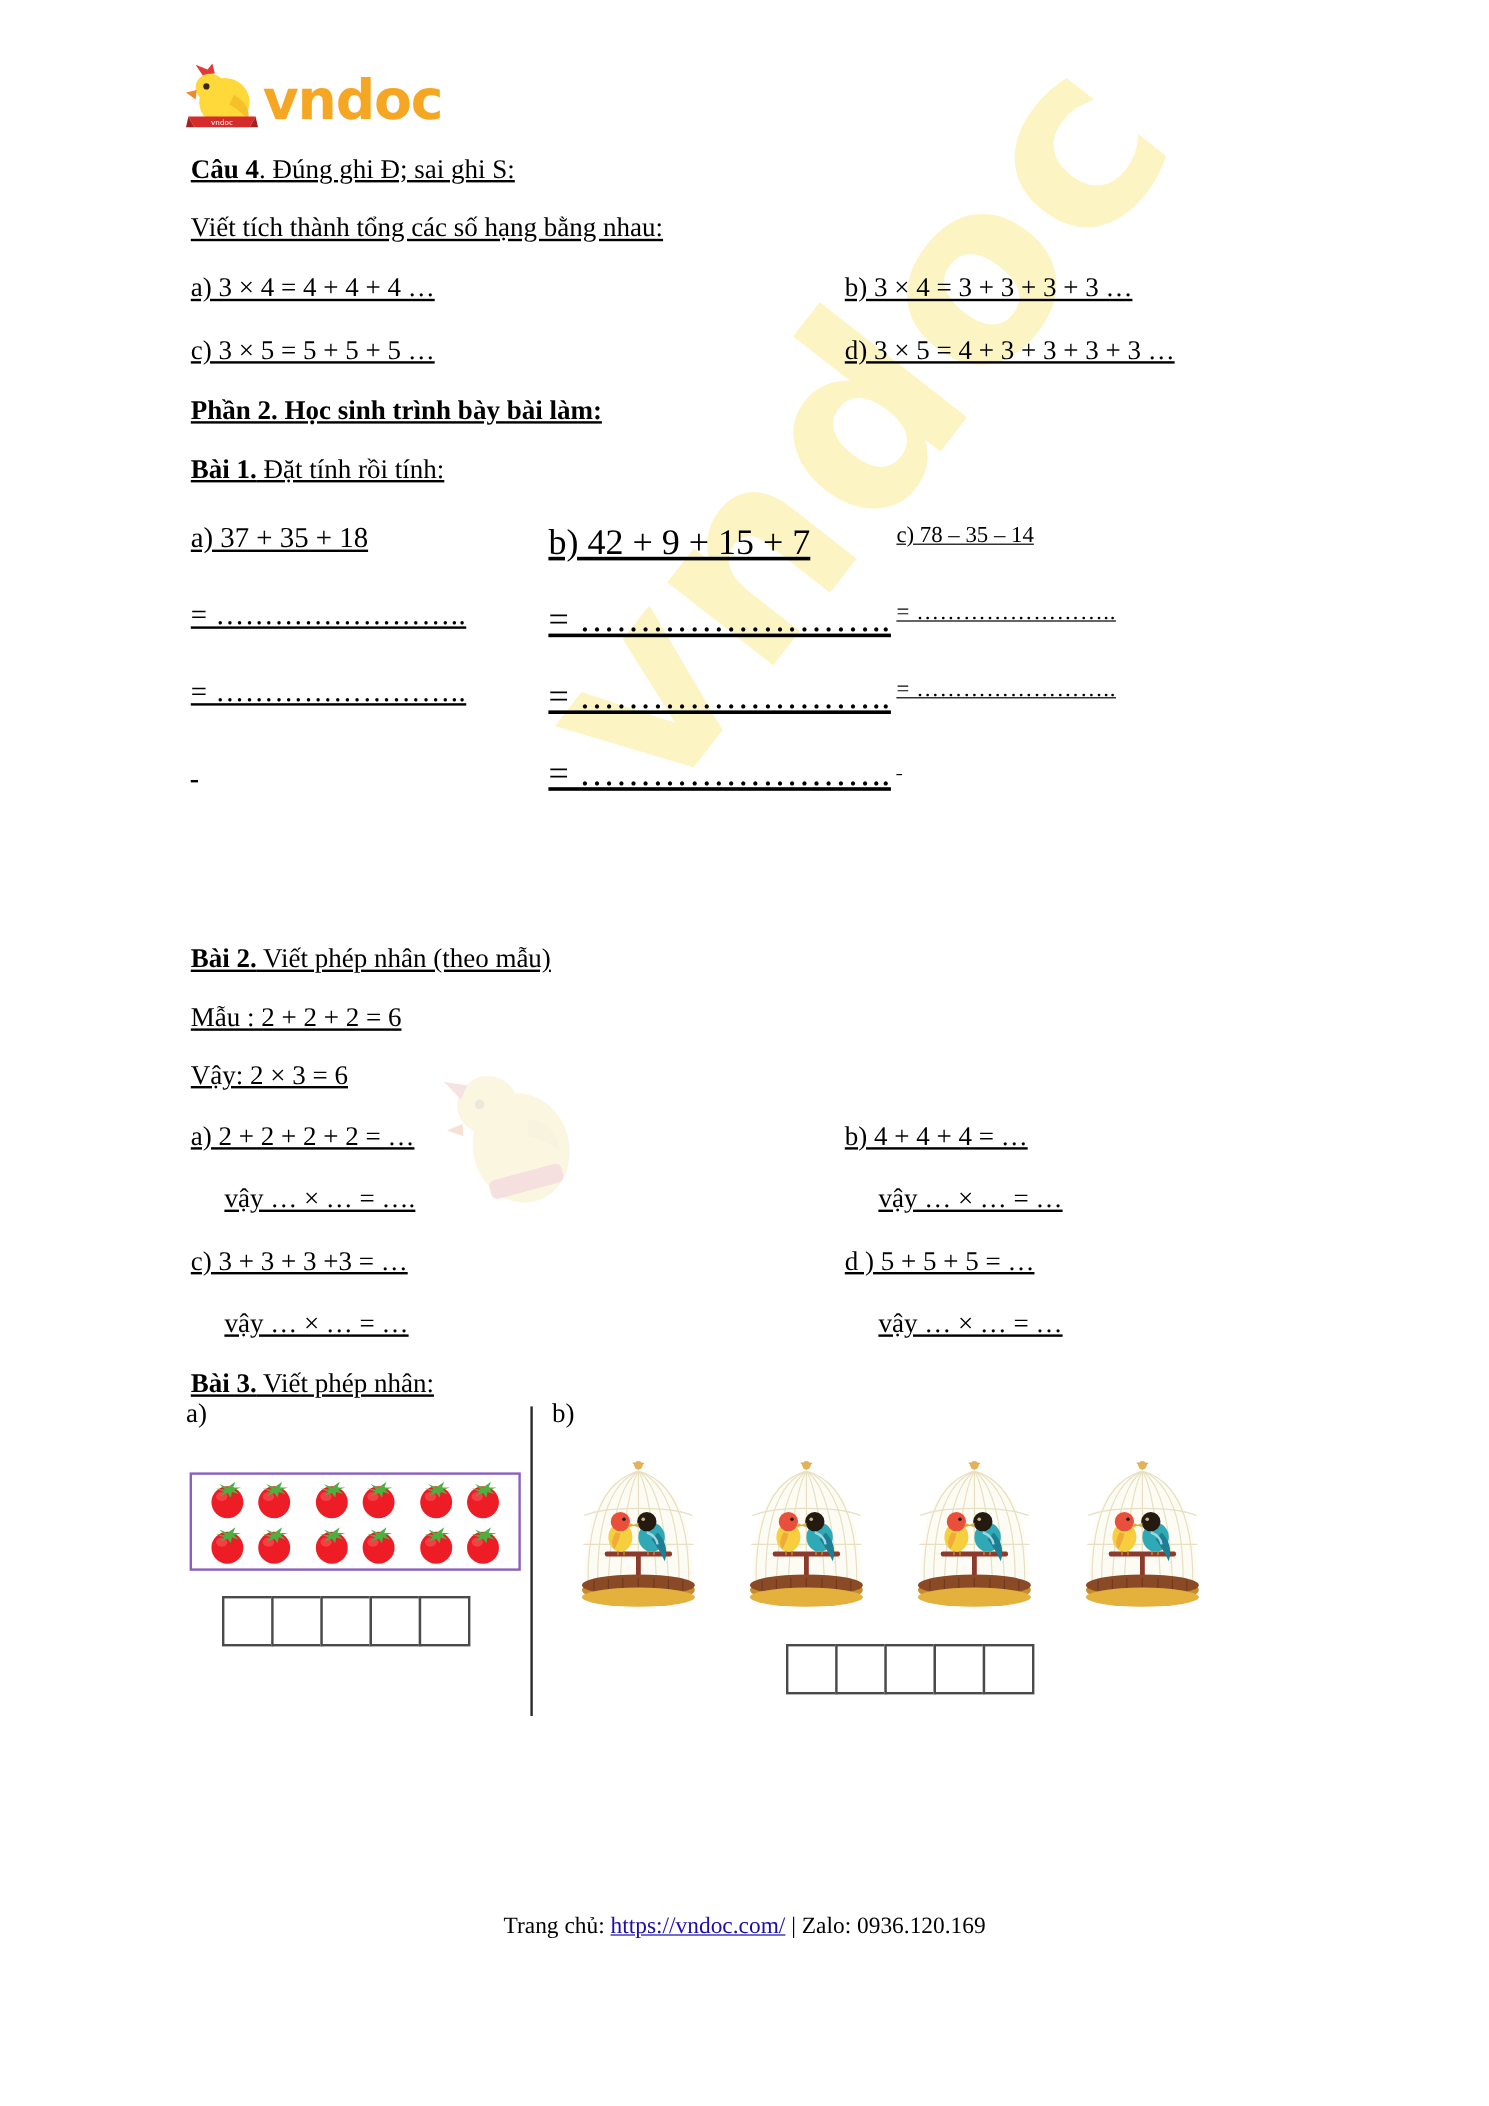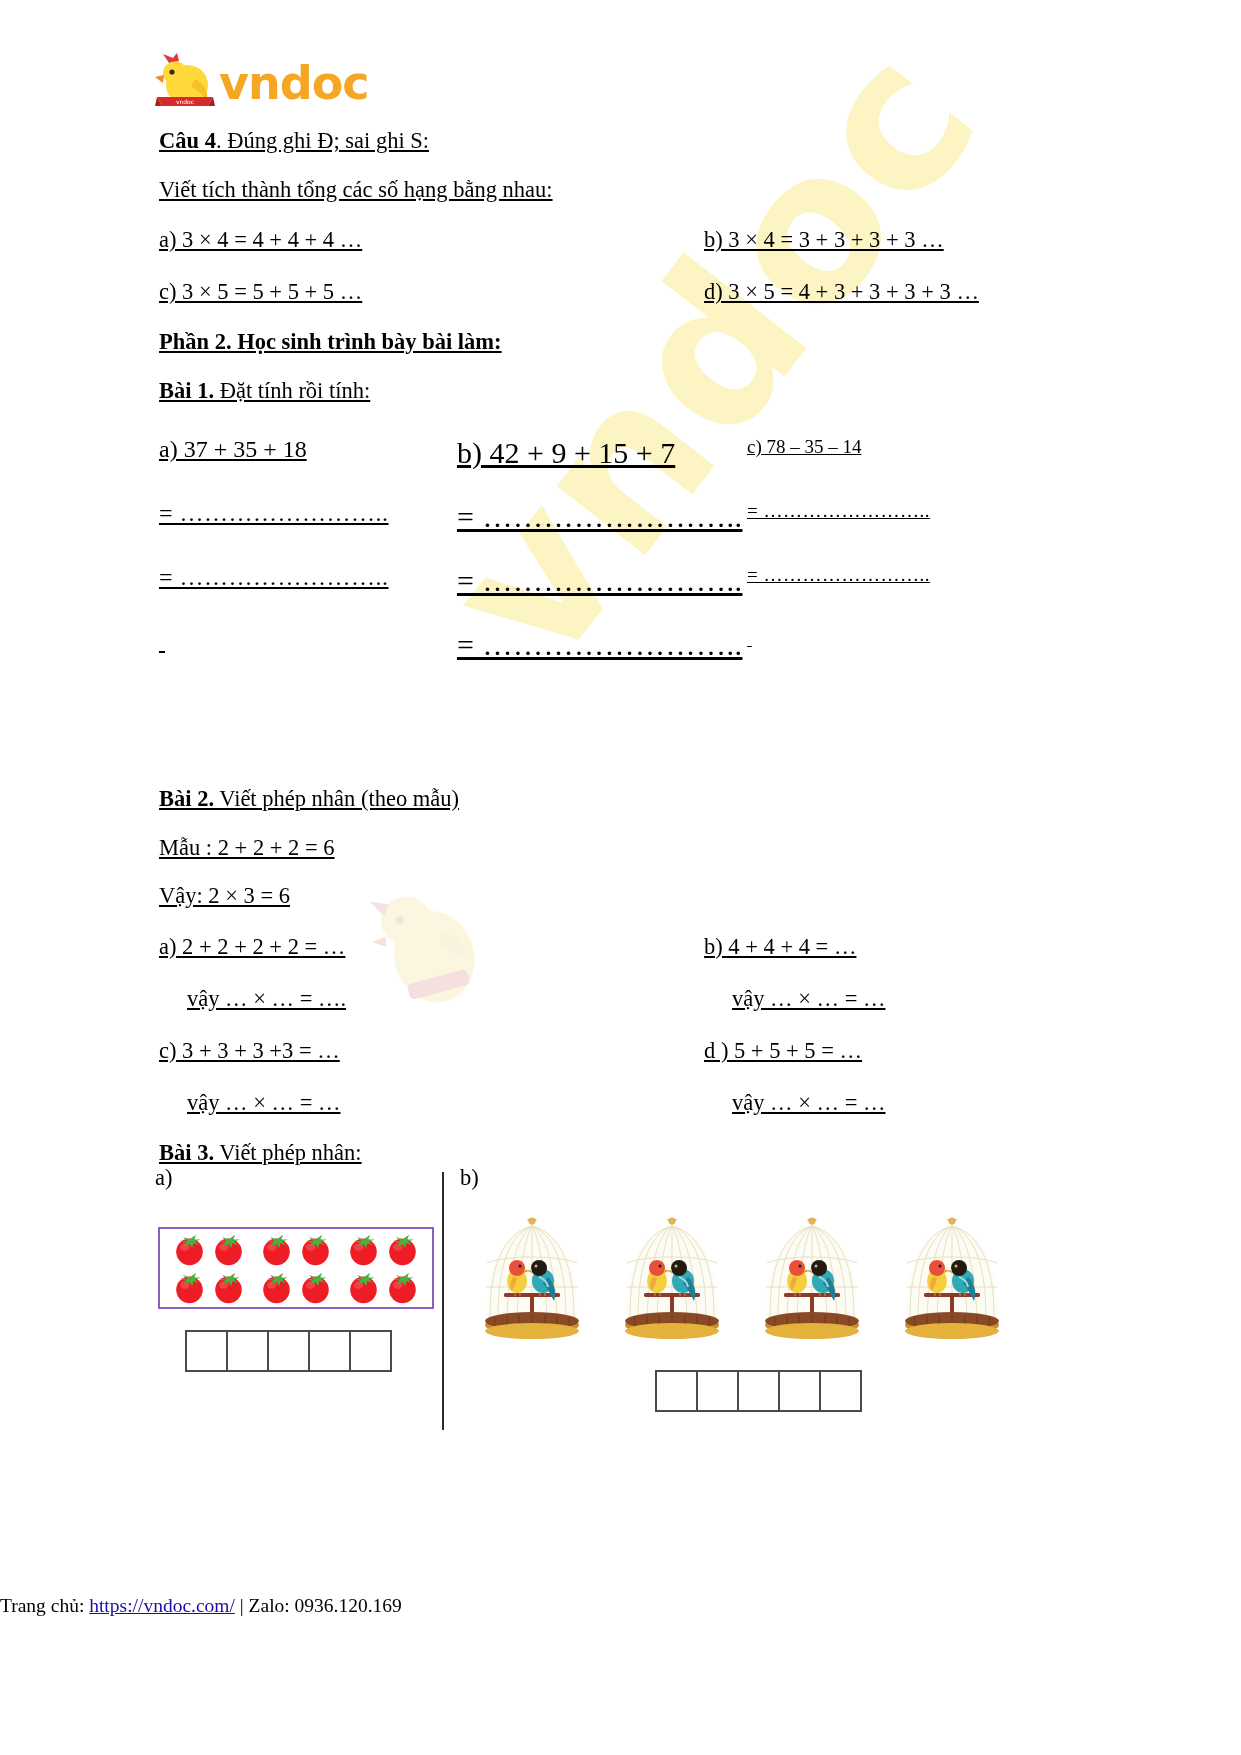--- a/index.html
+++ b/index.html
@@ -155,21 +155,21 @@
     gap: 22px;
   }
   .cage { width: 118px; height: 124px; display: block; }
 
   
   .footer {
     position: absolute;
     left: 0;
     top: 1595px;
     width: 100%;
-    text-align: left;
+    text-align: center;
     font-family: "Liberation Serif", serif;
     font-size: 19.5px;
   }
   .footer a { color: #1a0dab; text-decoration: underline; }
 </style>
 </head>
 <body>
 
 <div class="watermark-layer">
   <div class="wm-text">vndoc</div>

